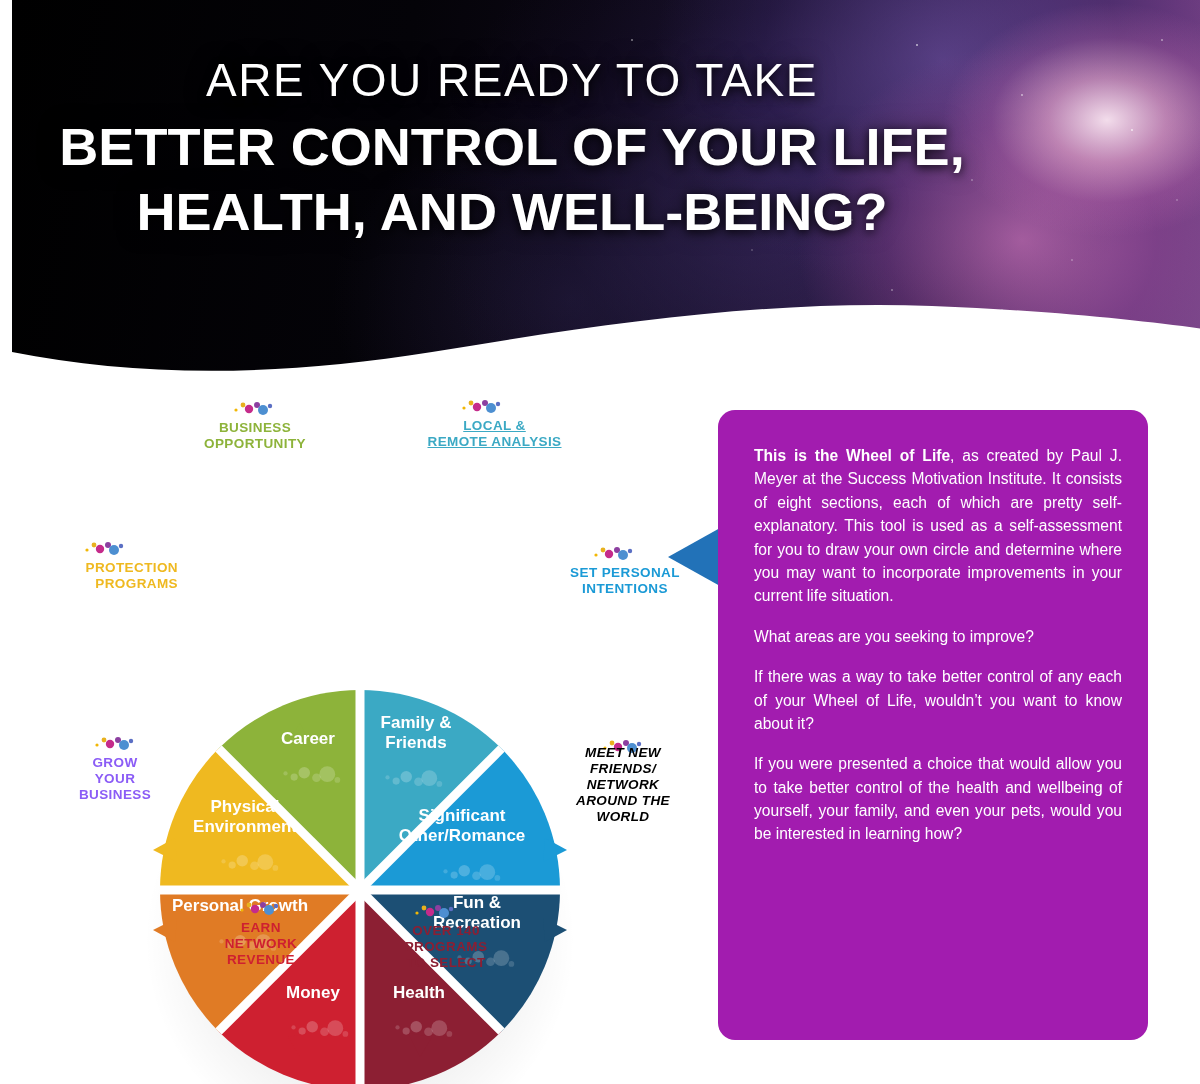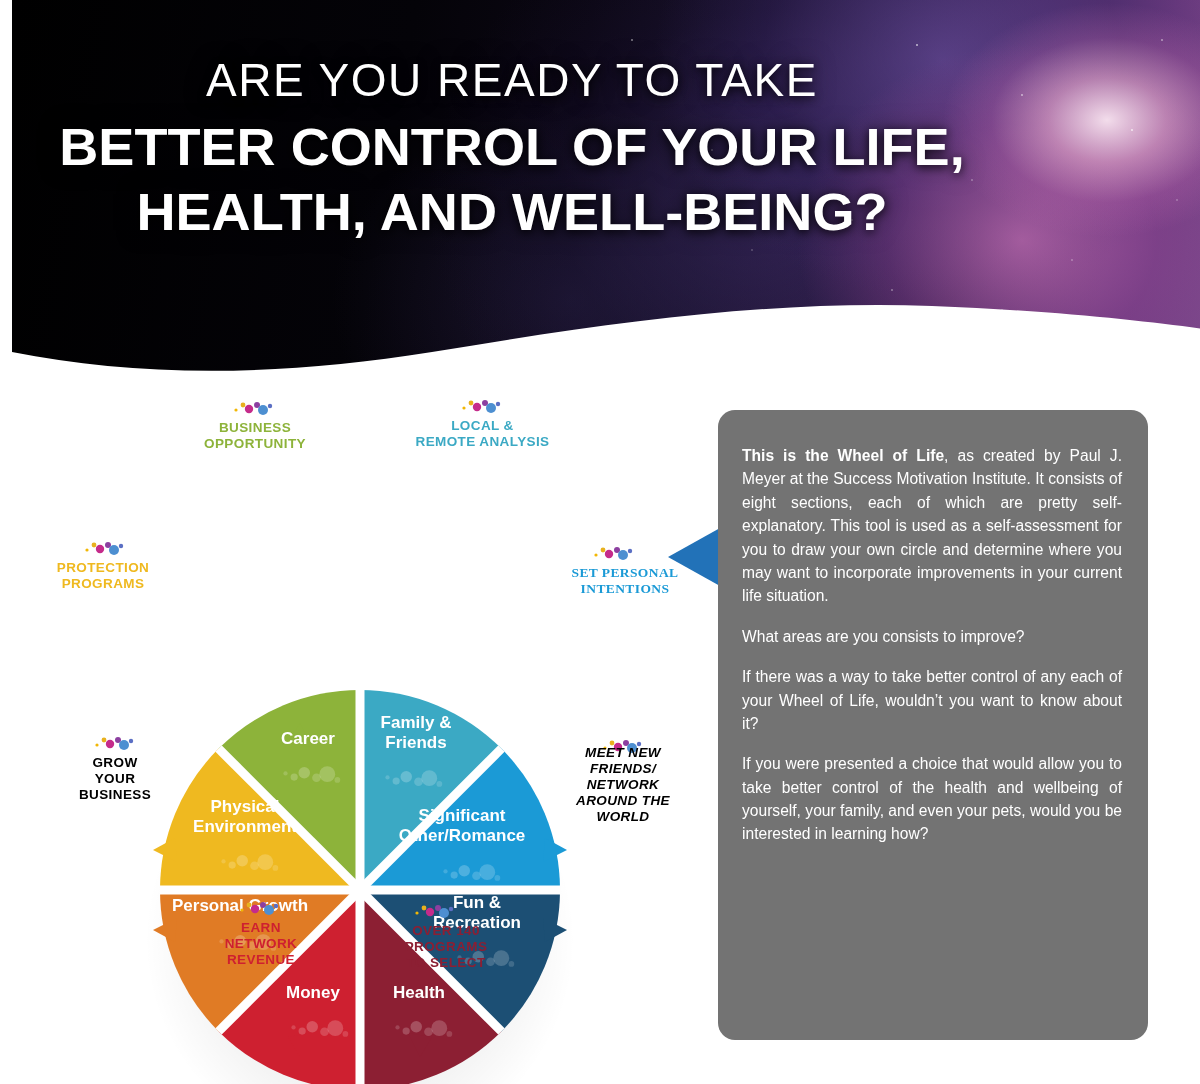--- a/index.html
+++ b/index.html
@@ -81,23 +81,23 @@
     font-family:"Liberation Sans", sans-serif;
     font-weight:bold;font-size:13.5px;letter-spacing:.4px;
     line-height:1.18;text-align:center;
     white-space:pre-line;
   }
   .confetti{position:absolute;width:46px;height:18px;}
 
   
   #panel{
     position:absolute;left:718px;top:410px;width:430px;height:630px;
-    background:#737373;border-radius:17px;
+    background:#a21caf;border-radius:17px;
     box-sizing:border-box;
-    padding:34px 26px 20px 24px;
+    padding:34px 26px 20px 36px;
     color:#ffffff;
   }
   #panel-pointer{
     position:absolute;left:668px;top:528px;width:52px;height:58px;
   }
   .ptext{
     font-size:15.6px;line-height:1.5;text-align:justify;
     margin:0 0 17px 0;
     font-family:"Liberation Sans", sans-serif;
   }
@@ -297,43 +297,43 @@
       <circle cx="4" cy="10" r="1.6" fill="#F2B705"></circle>
       <circle cx="11" cy="5" r="2.4" fill="#E8B11E"></circle>
       <circle cx="17" cy="9" r="4.2" fill="#C52B8B"></circle>
       <circle cx="25" cy="5" r="3" fill="#8C3FA0"></circle>
       <circle cx="31" cy="10" r="5" fill="#4D8FD1"></circle>
       <circle cx="38" cy="6" r="2.2" fill="#5B6FC4"></circle>
     </svg>
 
   <div class="callout" style="left:180px;top:40px;width:150px;color:#8DB33A;">BUSINESS
 OPPORTUNITY</div>
-  <div class="callout" style="left:400px;top:38px;width:165px;color:#3BA9C4;">LOCAL &amp;
+  <div class="callout" style="left:412px;top:38px;width:165px;color:#3BA9C4;text-decoration:underline;">LOCAL &amp;
 REMOTE ANALYSIS</div>
-  <div class="callout" style="left:28px;top:180px;width:150px;color:#EFB920;">PROTECTION
+  <div class="callout" style="left:28px;top:180px;width:150px;color:#EFB920;text-align:right;">PROTECTION
 PROGRAMS</div>
-  <div class="callout" style="left:555px;top:185px;width:140px;color:#1B9AD6;font-family:Liberation Serif, serif;">SET PERSONAL
+  <div class="callout" style="left:555px;top:185px;width:140px;color:#1B9AD6;">SET PERSONAL
 INTENTIONS</div>
-  <div class="callout" style="left:56px;top:375px;width:118px;color:#000000;">GROW
+  <div class="callout" style="left:56px;top:375px;width:118px;color:#8b5cf6;">GROW
 YOUR
 BUSINESS</div>
   <div class="callout" style="left:563px;top:365px;width:120px;color:#000000;font-style:italic;">MEET NEW
 FRIENDS/
 NETWORK
 AROUND THE
 WORLD</div>
   <div class="callout" style="left:196px;top:540px;width:130px;color:#CE2030;">EARN
 NETWORK
 REVENUE</div>
   <div class="callout" style="left:375px;top:543px;width:142px;color:#8C1F33;">OVER 140
 PROGRAMS
 TO SELECT</div>
 </div>
 
 <svg id="panel-pointer" viewBox="0 0 52 58">
   <polygon points="0,29 52,0 52,58" fill="#2272B8"></polygon>
 </svg>
 <div id="panel">
   <p class="ptext"><span class="pbold">This is the Wheel of Life</span><span>, as created by Paul J. Meyer at the Success Motivation Institute. It consists of eight sections, each of which are pretty self-explanatory. This tool is used as a self-assessment for you to draw your own circle and determine where you may want to incorporate improvements in your current life situation.</span></p>
-  <p class="ptext">What areas are you consists to improve?</p>
+  <p class="ptext">What areas are you seeking to improve?</p>
   <p class="ptext">If there was a way to take better control of any each of your Wheel of Life, wouldn’t you want to know about it?</p>
   <p class="ptext">If you were presented a choice that would allow you to take better control of the health and wellbeing of yourself, your family, and even your pets, would you be interested in learning how?</p>
 </div>
 
 </body></html>

